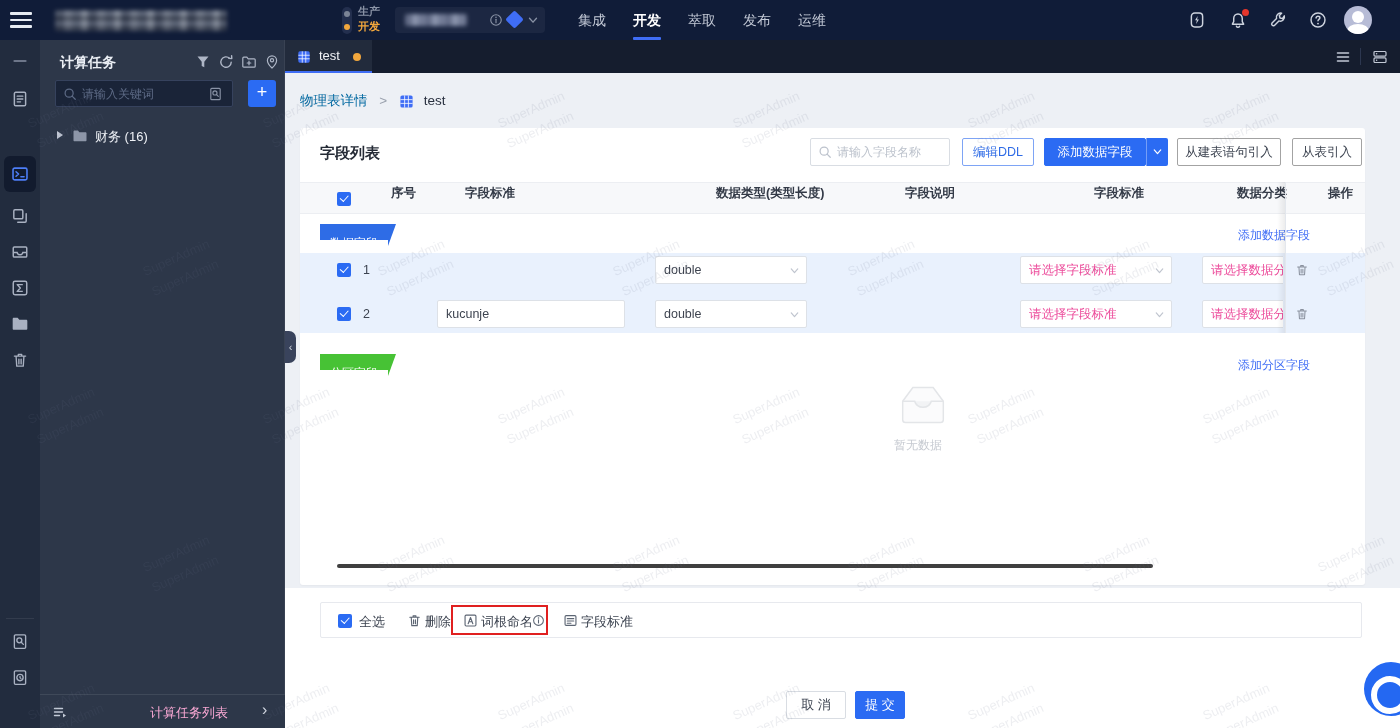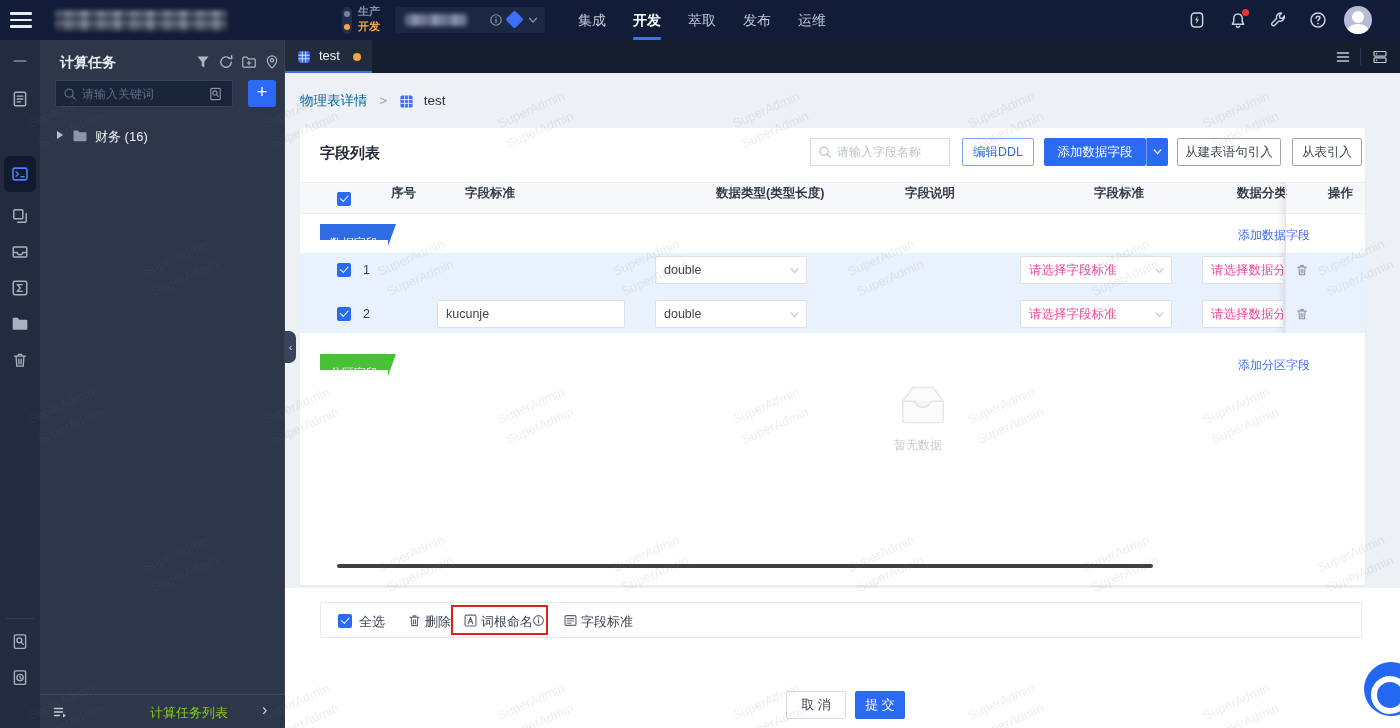--- a/index.html
+++ b/index.html
@@ -61,21 +61,21 @@
     color:#aab2c4; font-size:12px; font-family:inherit; }
   .panel-search input::placeholder { color:#5d6a85; }
   .plus-btn { left:208px; top:40px; width:28px; height:27px; background:#2b6bf3; border-radius:3px; color:#fff; font-size:18px;
     text-align:center; line-height:25px; cursor:pointer; }
   .tree-row { left:0; top:82px; width:245px; height:28px; cursor:pointer; }
   .tree-caret { position:absolute; left:17px; top:9px; width:0; height:0; border-left:6px solid #c2c8d4; border-top:4px solid transparent; border-bottom:4px solid transparent; }
   .tree-folder { position:absolute; left:32px; top:6px; width:16px; height:16px; color:#8d96a8; }
   .tree-label { position:absolute; left:55px; top:6px; font-size:13px; color:#eef1f6; }
   .panel-footer { left:0; top:654px; width:245px; height:34px; background:#2d3749; border-top:1px solid rgba(255,255,255,.09); cursor:pointer; }
   .panel-footer .fic { position:absolute; left:12px; top:9px; width:16px; height:16px; color:#c2c9d6; }
-  .panel-footer .flabel { position:absolute; left:110px; top:9px; font-size:13px; color:#84cc16; }
+  .panel-footer .flabel { position:absolute; left:110px; top:9px; font-size:13px; color:#f9a8d4; }
   .panel-footer .fchev { position:absolute; left:222px; top:6px; font-size:16px; color:#d3d8e2; }
 
   
   .main-bottom-white { left:285px; top:588px; width:1115px; height:140px; background:#ffffff; }
   .breadcrumb { left:300px; top:92px; height:20px; font-size:13.5px; }
   .bc-link { color:#0369a1; cursor:pointer; }
   .bc-sep { color:#9aa1ad; margin:0 8px; }
   .bc-cur { color:#2a3140; }
 
   

